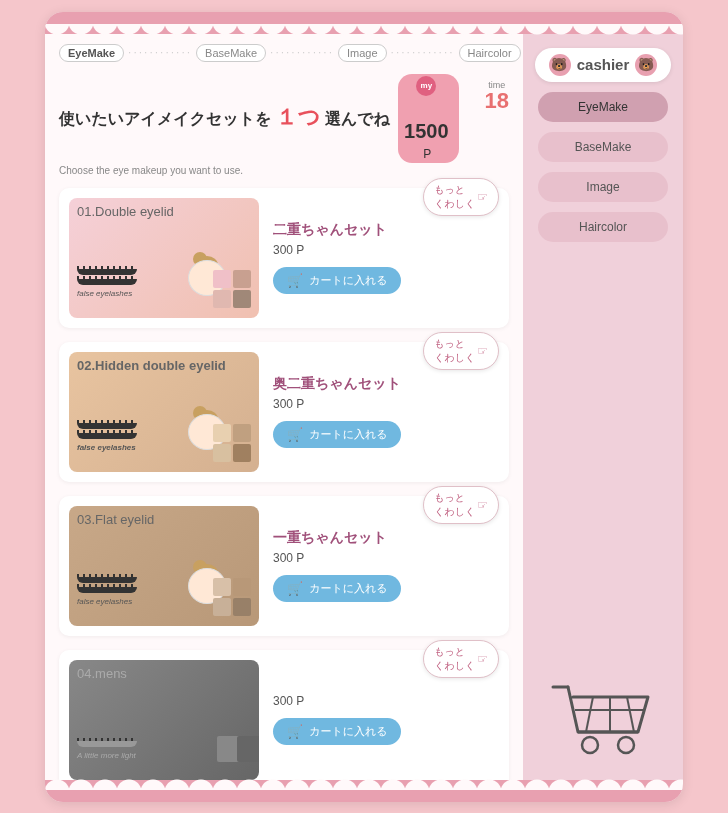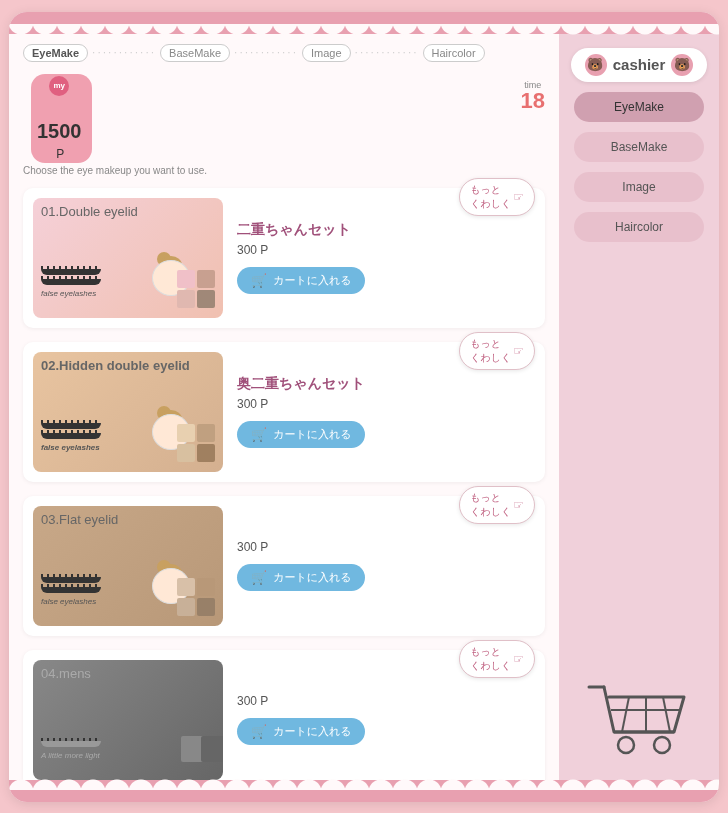--- a/index.html
+++ b/index.html
@@ -7,21 +7,21 @@
       width: 728px;
       height: 813px;
       background: #f5c6cb;
       font-family: 'Hiragino Kaku Gothic Pro', 'Yu Gothic', sans-serif;
       overflow: hidden;
       display: flex;
       justify-content: center;
       align-items: center;
     }
     .app-container {
-      width: 710px;
+      width: 638px;
       height: 790px;
       background: #fff9fa;
       border-radius: 18px;
       overflow: hidden;
       display: flex;
       flex-direction: column;
       position: relative;
       box-shadow: 0 2px 12px rgba(0,0,0,0.1);
     }
     
@@ -474,20 +474,25 @@
         <span class="nav-step">Image</span>
         <span class="nav-dots">············</span>
         <span class="nav-step">Haircolor</span>
         <div class="time-badge">
           <span class="time-label">time</span>
           <span class="time-value">18</span>
         </div>
       </div>
 
       <div class="title-row">
+        <span class="page-title">
+          <span>使いたいアイメイクセットを</span>
+          <span class="highlight">１つ</span>
+          <span>選んでね</span>
+        </span>
         <span class="coin-badge">
           <span class="coin-icon">my</span>
           <span class="coin-amount">1500</span>
           <span class="coin-unit">P</span>
         </span>
       </div>
       <div class="page-subtitle">Choose the eye makeup you want to use.</div>
 
       <div class="product-card">
         <div class="more-btn">もっと<br>くわしく</div>
@@ -566,20 +571,21 @@
             <div class="char-head"></div>
           </div>
           <div class="swatches">
             <div class="swatch" style="background:#d8c0a8;"></div>
             <div class="swatch" style="background:#b89878;"></div>
             <div class="swatch" style="background:#c8b098;"></div>
             <div class="swatch" style="background:#988068;"></div>
           </div>
         </div>
         <div class="product-info">
+          <div class="product-name">一重ちゃんセット</div>
           <div class="product-price">300 P</div>
           <button class="cart-btn">
             <span class="cart-icon">🛒</span>
             <span>カートに入れる</span>
           </button>
         </div>
       </div>
 
       <div class="product-card">
         <div class="more-btn">もっと<br>くわしく</div>

